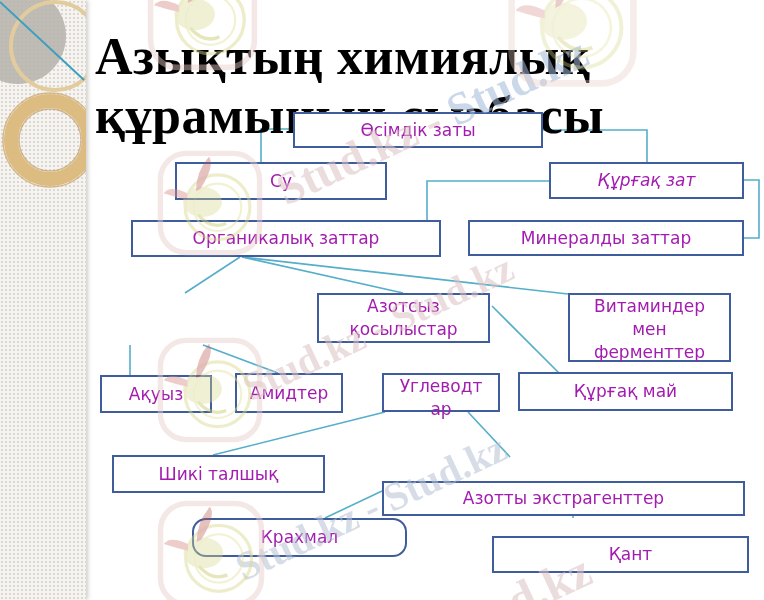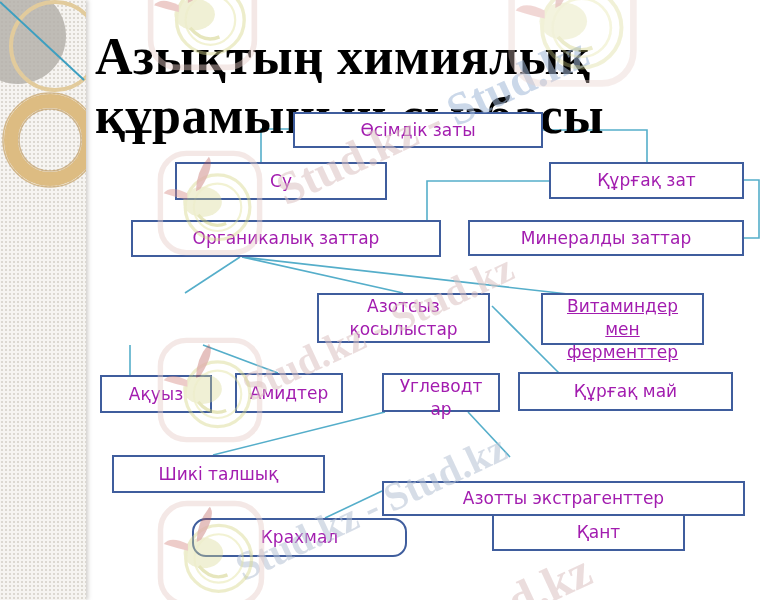--- a/index.html
+++ b/index.html
@@ -23,34 +23,34 @@
   .connectors{position:absolute;left:0;top:0;z-index:2;}
   .conn{fill:none;stroke-width:1.6px;}
 
   
   .node{position:absolute;z-index:3;background:#fff;border:2px solid #3f5d9d;
         box-sizing:border-box;display:flex;align-items:center;justify-content:center;
         text-align:center;color:#a21caf;font-size:17px;line-height:23px;overflow:visible;}
   .node.topalign{align-items:flex-start;}
   .n0{left:293px;top:112px;width:250px;height:36px;}
   .n1{left:175px;top:162px;width:212px;height:38px;}
-  .n2{left:549px;top:162px;width:195px;height:37px;}
+  .n2{left:549px;top:162px;width:195px;height:37px;font-style:italic;}
   .n3{left:131px;top:220px;width:310px;height:37px;}
   .n4{left:468px;top:220px;width:276px;height:36px;}
   .n5{left:100px;top:293px;width:163px;height:52px;}
   .n6{left:317px;top:293px;width:173px;height:50px;}
-  .n7{left:541px;top:293px;width:163px;height:52px;text-decoration:underline;}
+  .n7{left:568px;top:293px;width:163px;height:69px;}
   .n8{left:100px;top:375px;width:112px;height:38px;}
   .n9{left:235px;top:373px;width:108px;height:40px;text-align:right;}
   .n10{left:382px;top:373px;width:118px;height:39px;}
   .n11{left:518px;top:372px;width:215px;height:39px;}
   .n12{left:112px;top:455px;width:213px;height:38px;}
   .n13{left:382px;top:457px;width:363px;height:35px;margin-top:24px;}
   .n14{left:192px;top:518px;width:215px;height:39px;border-radius:14px;}
-  .n15{left:492px;top:514px;width:193px;height:37px;padding-left:20px;}
+  .n15{left:492px;top:536px;width:257px;height:37px;padding-left:20px;}
   .n7 span{display:inline-block;width:116px;}
   .n10 span{display:inline-block;width:90px;word-break:break-all;}
 
   
   .wm-layer{position:absolute;left:0;top:0;width:764px;height:600px;z-index:4;
             pointer-events:none;}
   .wm{position:absolute;font-family:"Liberation Serif",serif;font-weight:bold;
       white-space:nowrap;transform-origin:0 0;opacity:.55;}
   .wm .pink{color:#dcc2c2;}
   .wm .blue{color:#a2b9d8;}

